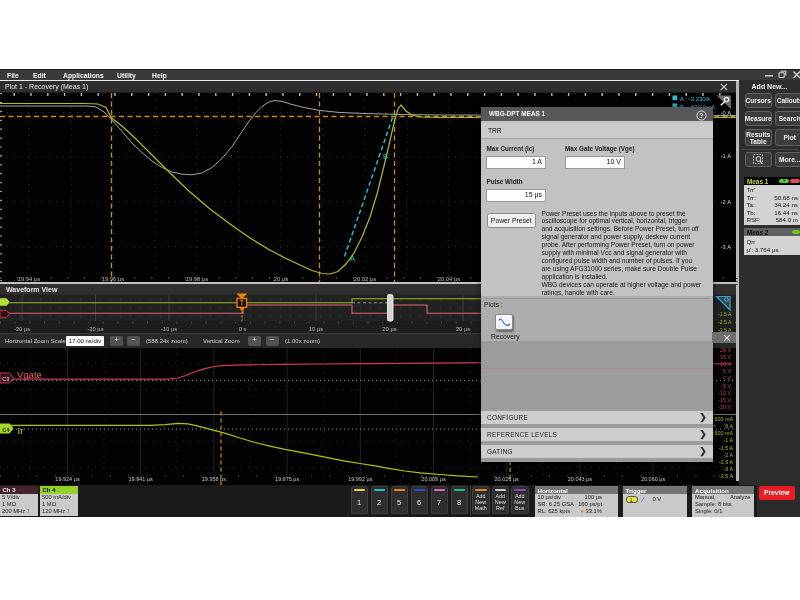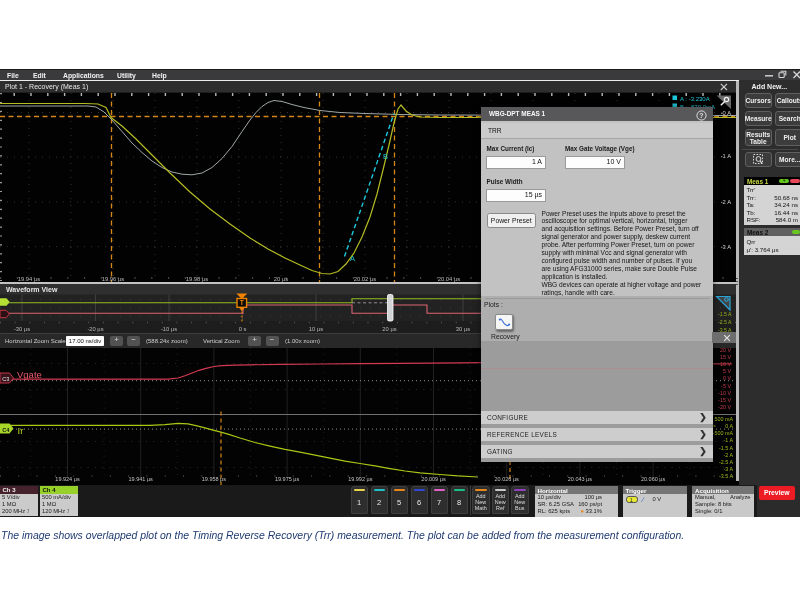--- a/index.html
+++ b/index.html
@@ -387,14 +387,13 @@
             <span style="position:absolute;left:3px;top:1px;font-size:6.4px;font-weight:bold;color:#0e0e0e">Meas 2</span>
             <span style="position:absolute;left:48.5px;top:1.5px;width:7.5px;height:4.8px;background:#66c81e;border-radius:2.4px"></span>
           </div>
           <div class="row" style="top:9.5px">Qrr</div>
           <div class="row" style="top:17.5px">µ': 3.764 µs</div>
         </div>
       </div>
   <div style="position:absolute;left:757px;top:416px;width:43px;height:32px;background:#2b2b2b"></div>
       <div id="preview">Preview</div>
 </div>
-<div id="caption">The image shows overlapped plot on the Timing Reverse Recovery (Trr) measurement. The plot can be added from the measurement configuration.</div>
 </div>
 
 </body></html>

